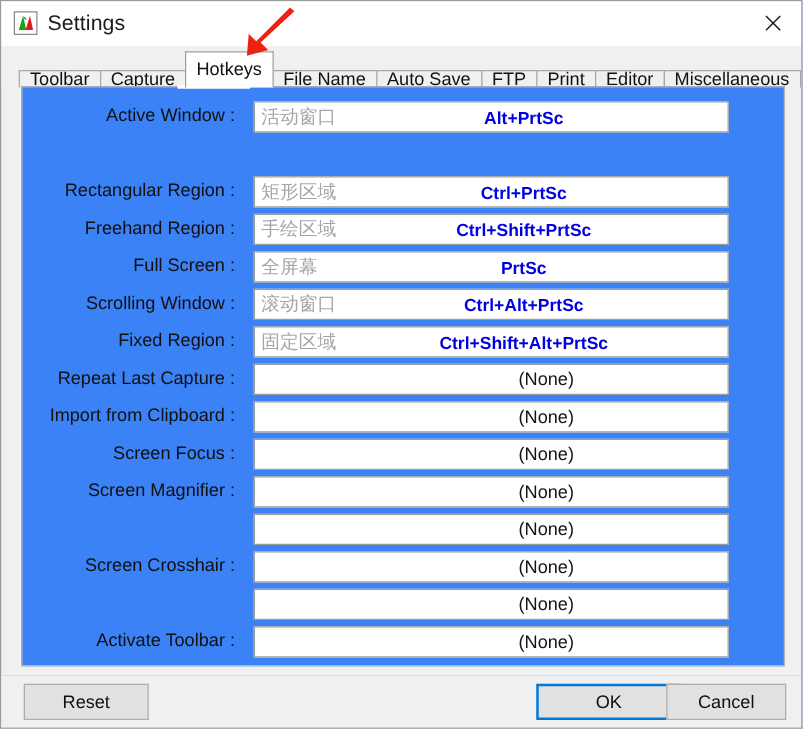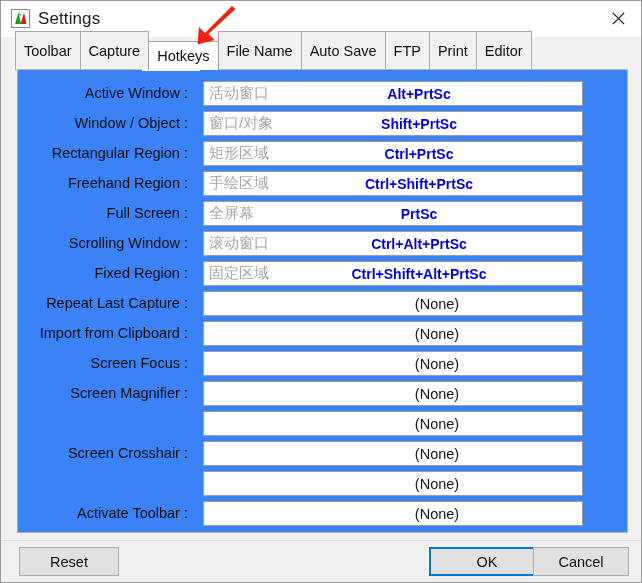--- a/index.html
+++ b/index.html
@@ -73,21 +73,21 @@
   }
   #tabstrip-inner {
     position: absolute;
     left: 14px; top: 5px;
     height: 28px;
     display: flex;
     align-items: flex-end;
   }
   .tab {
     position: relative;
-    height: 39px;
+    height: 14px;
     padding: 0 8px;
     box-sizing: border-box;
     display: flex;
     align-items: center;
     justify-content: center;
     font-size: 14.5px;
     color: #101010;
     background: #f0f0f0;
     border: 1px solid #a8a8a8;
     border-bottom: none;
@@ -241,37 +241,31 @@
   <div id="tabstrip">
     <div id="tabstrip-inner">
         <div class="tab">Toolbar</div>
         <div class="tab">Capture</div>
         <div class="tab active">Hotkeys</div>
         <div class="tab">File Name</div>
         <div class="tab">Auto Save</div>
         <div class="tab">FTP</div>
         <div class="tab">Print</div>
         <div class="tab">Editor</div>
+        <div class="tab">Miscellaneous</div>
       </div>
   </div>
   <div id="panel-cover"></div>
 
   <div id="panel">
       <div class="hk-row" style="top: 8px;">
         <div class="hk-label">Active Window :</div>
         <div class="hk-field">
           <span class="hk-placeholder">活动窗口</span>
           <span class="hk-value">Alt+PrtSc</span>
-        </div>
-      </div>
-      <div class="hk-row" style="top: 38px;">
-        <div class="hk-label">Window / Object :</div>
-        <div class="hk-field">
-          <span class="hk-placeholder">窗口/对象</span>
-          <span class="hk-value">Shift+PrtSc</span>
         </div>
       </div>
       <div class="hk-row" style="top: 68px;">
         <div class="hk-label">Rectangular Region :</div>
         <div class="hk-field">
           <span class="hk-placeholder">矩形区域</span>
           <span class="hk-value">Ctrl+PrtSc</span>
         </div>
       </div>
       <div class="hk-row" style="top: 98px;">

